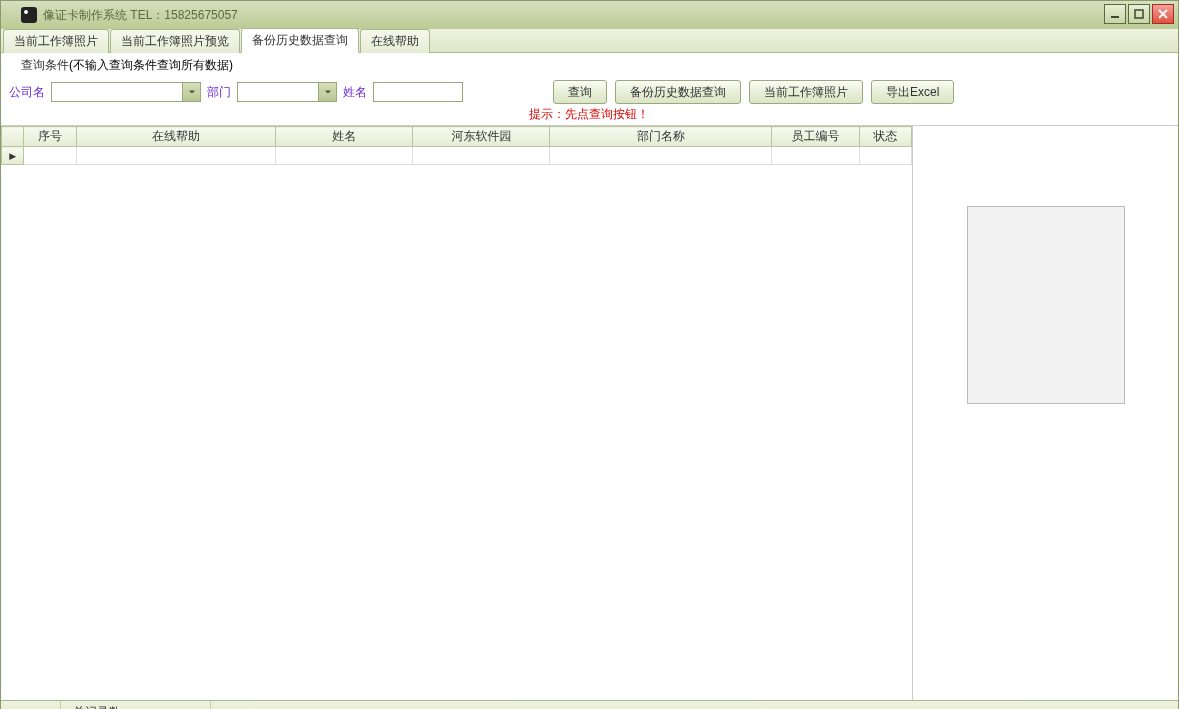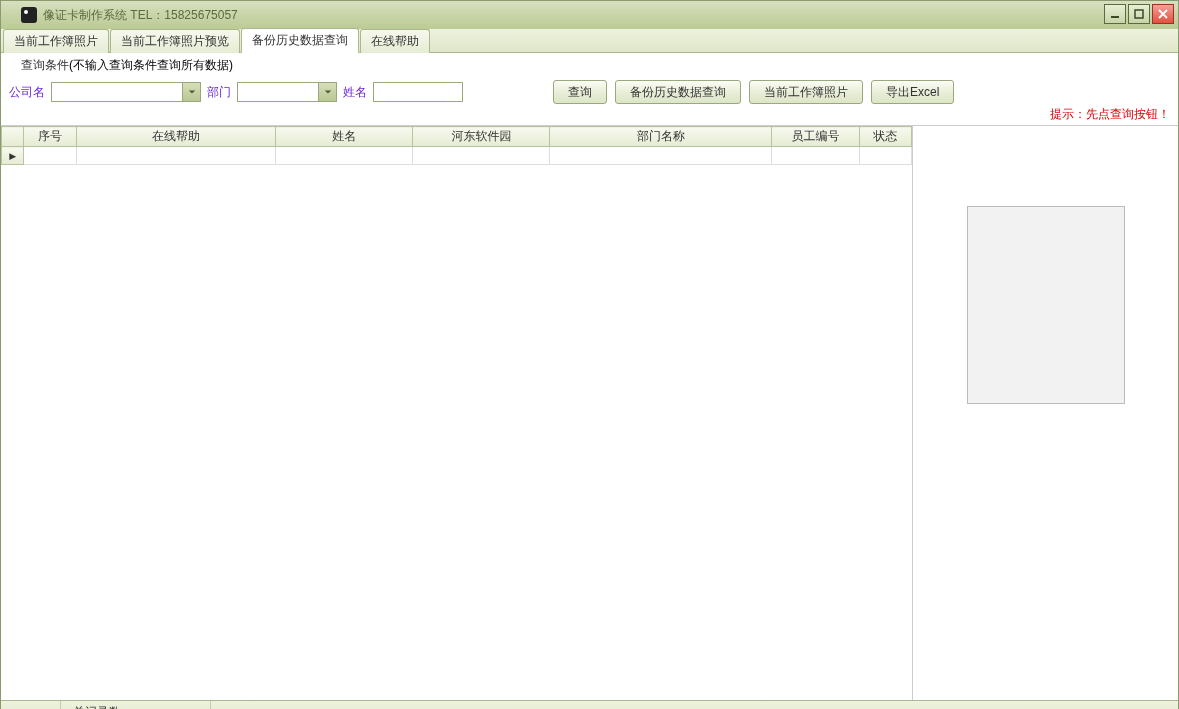--- a/index.html
+++ b/index.html
@@ -131,21 +131,21 @@
       height:20px;border:1px solid #9aa97c;background:#fff;outline:none;padding:0 4px;font-size:12px;
     }
     .btnrow{margin-left:auto;display:flex;gap:8px;align-items:center}
     .gbtn{
       height:24px;padding:0 14px;
       border:1px solid #9aa97c;border-radius:3px;
       background:linear-gradient(to bottom,#fbfcf4,#e9eed8 50%,#dde5c6);
       color:#333;font-size:12px;cursor:pointer;
       box-shadow:0 1px 0 rgba(255,255,255,.6) inset;
     }
-    .tip-line{padding:0 8px 4px 0;text-align:right;width:100%;color:#d00;font-size:12px}
+    .tip-line{padding:0 8px 4px 0;text-align:left;width:100%;color:#d00;font-size:12px}
     .tipwrap{display:flex;flex-direction:column;align-items:flex-start;margin-left:84px}
 
     .content {
       display: flex;
       height: calc(709px - 28px - 24px - 24px - 34px - 24px);
       border-top:1px solid #ccc;
     }
     .gridwrap{
       flex: 0 0 912px;
       border-right: 1px solid #ccc;

